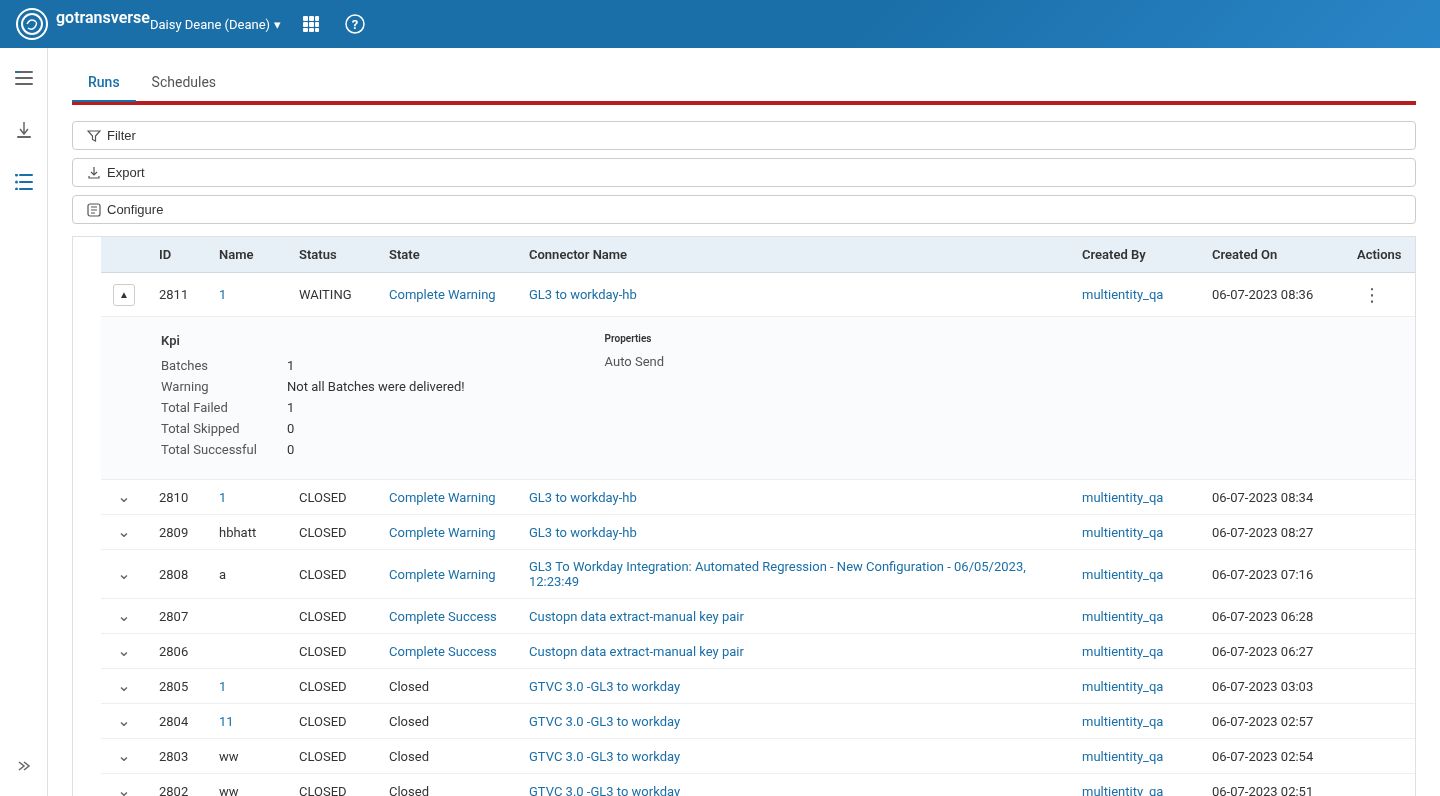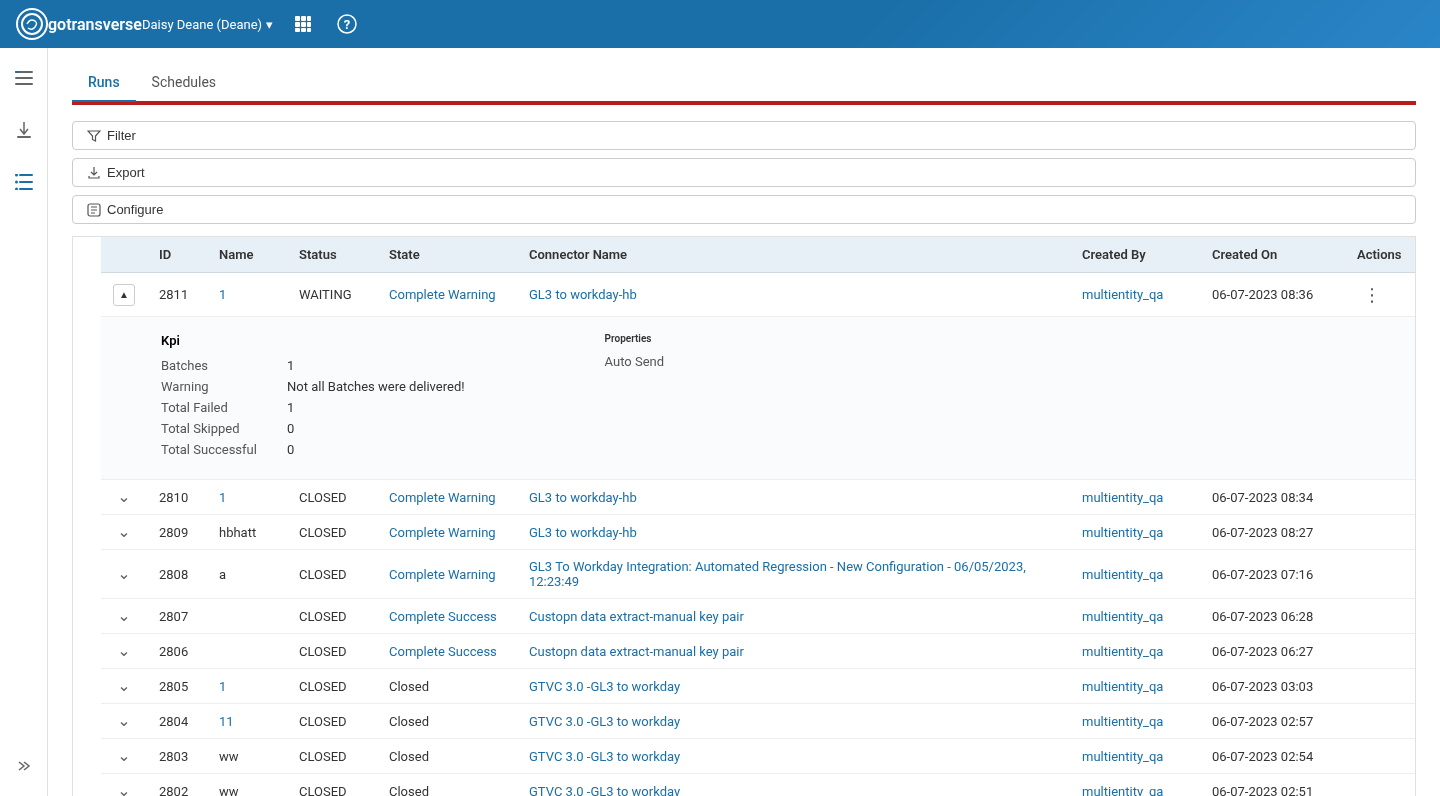--- a/index.html
+++ b/index.html
@@ -9,21 +9,21 @@
     .top-nav {
       background: linear-gradient(135deg, #1a6fa8 0%, #1a6fa8 60%, #2a85c8 100%);
       height: 48px;
       display: flex;
       align-items: center;
       padding: 0 16px;
       color: white;
     }
     .top-nav .logo {
       display: flex;
-      align-items: center;
+      gap: 8px;
       font-size: 16px;
       font-weight: 600;
       color: white;
       text-decoration: none;
     }
     .logo-icon {
       width: 32px;
       height: 32px;
       border: 2px solid white;
       border-radius: 50%;
@@ -208,21 +208,21 @@
       padding: 16px 20px;
     }
     .expanded-content {
       display: flex;
       gap: 60px;
     }
     .kpi-section h4 {
       font-weight: 600;
       font-size: 13px;
       margin-bottom: 10px;
-      color: #000000;
+      color: #404040;
     }
     .kpi-row {
       display: flex;
       gap: 16px;
       margin-bottom: 6px;
       font-size: 13px;
     }
     .kpi-label {
       color: #555;
       min-width: 110px;

